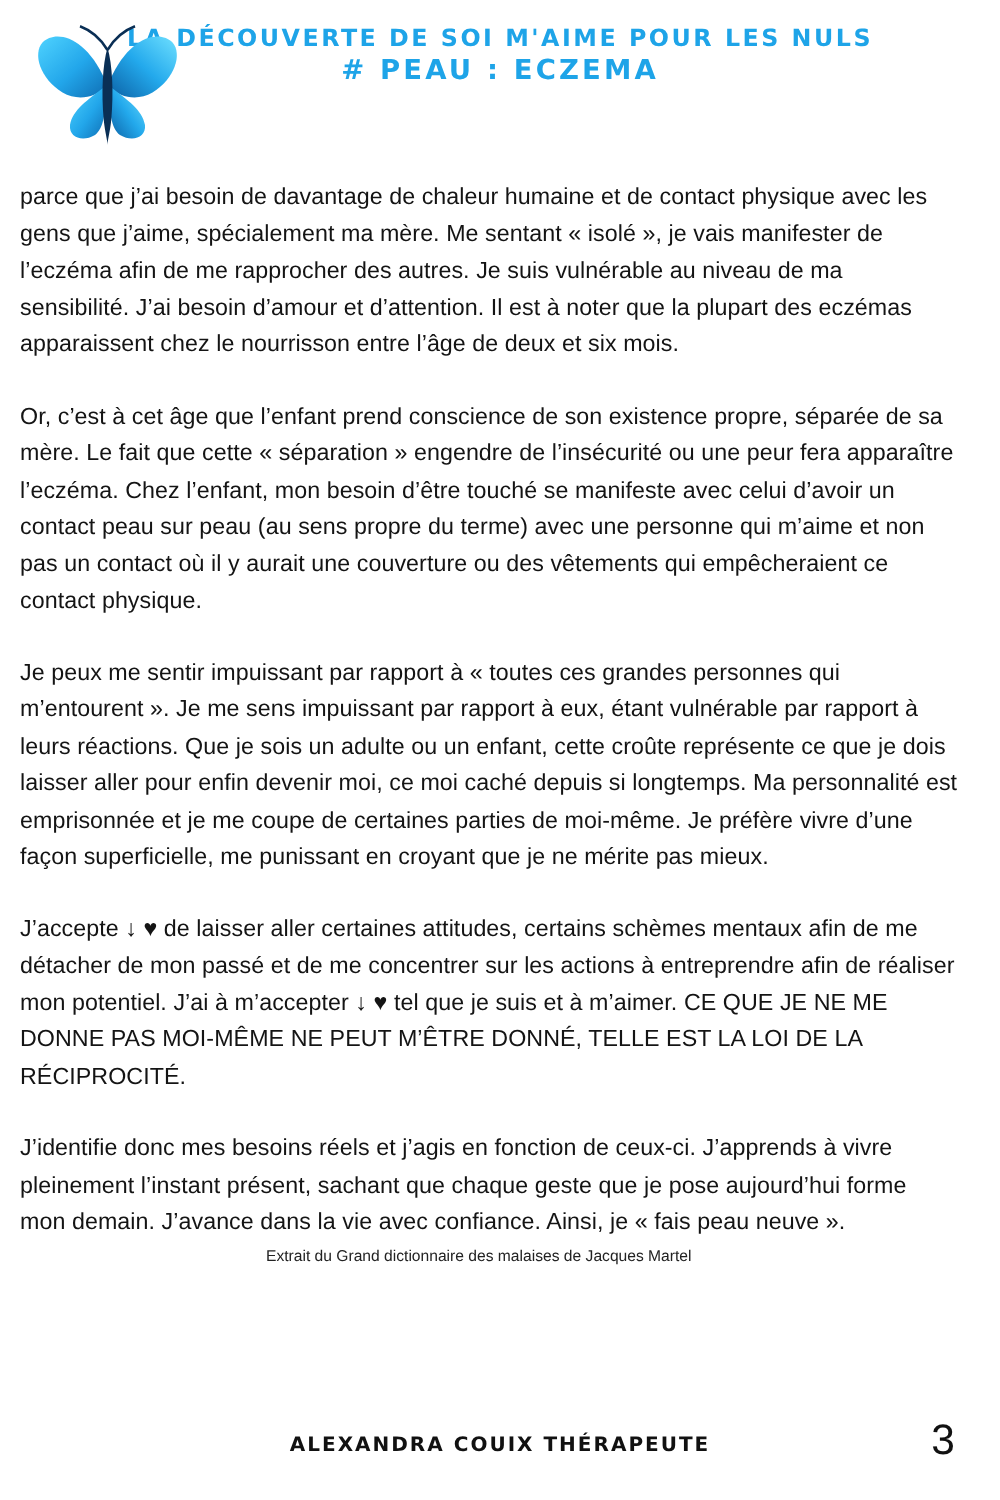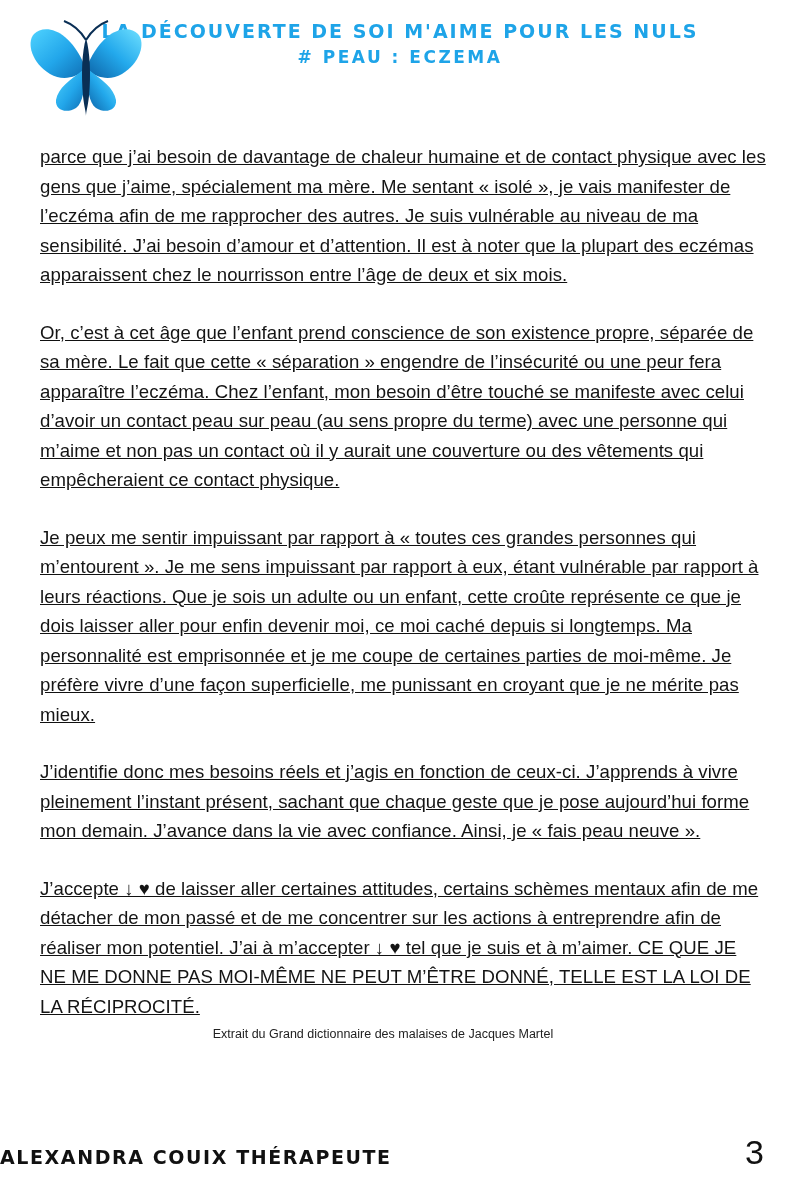--- a/index.html
+++ b/index.html
@@ -37,38 +37,37 @@
     font-family: "DejaVu Sans", sans-serif;
     font-weight: bold;
     letter-spacing: 2px;
     text-transform: uppercase;
   }
   .doc-title {
     font-size: 19px;
     line-height: 26px;
   }
   .doc-subtitle {
-    font-size: 17px;
+    font-size: 22px;
     line-height: 26px;
     letter-spacing: 2.5px;
   }
 
   
   .logo {
     position: absolute;
     left: 24px;
     top: 18px;
     width: 124px;
     height: 102px;
   }
 
   
   .content {
-    padding: 12px 34px 0 40px;
-    text-decoration: underline;
+    padding: 12px 34px 0 16px;
   }
   .para {
     font-size: 18.6px;
     line-height: 29.5px;
     margin: 0 0 28px 0;
     color: #141414;
     letter-spacing: 0.05px;
   }
   .para:last-of-type {
     margin-bottom: 0;
@@ -88,22 +87,23 @@
     left: 0;
     right: 0;
     bottom: 22px;
     height: 40px;
   }
   .footer-center {
     position: absolute;
     left: 0;
     right: 0;
     top: 8px;
+    text-align: center;
     font-family: "DejaVu Sans", sans-serif;
-    font-size: 19px;
+    font-size: 16px;
     font-weight: bold;
     letter-spacing: 1.6px;
     text-transform: uppercase;
     color: #111111;
   }
   .page-number {
     position: absolute;
     right: 36px;
     top: -6px;
     font-size: 34px;
@@ -152,22 +152,22 @@
     <div class="header-title-block">
       <div class="doc-title">LA DÉCOUVERTE DE SOI M'AIME POUR LES NULS</div>
       <div class="doc-subtitle"># PEAU : ECZEMA</div>
     </div>
   </div>
 
   <div class="content">
     <p class="para">parce que j’ai besoin de davantage de chaleur humaine et de contact physique avec les gens que j’aime, spécialement ma mère. Me sentant « isolé », je vais manifester de l’eczéma afin de me rapprocher des autres. Je suis vulnérable au niveau de ma sensibilité. J’ai besoin d’amour et d’attention. Il est à noter que la plupart des eczémas apparaissent chez le nourrisson entre l’âge de deux et six mois.</p>
     <p class="para">Or, c’est à cet âge que l’enfant prend conscience de son existence propre, séparée de sa mère. Le fait que cette « séparation » engendre de l’insécurité ou une peur fera apparaître l’eczéma. Chez l’enfant, mon besoin d’être touché se manifeste avec celui d’avoir un contact peau sur peau (au sens propre du terme) avec une personne qui m’aime et non pas un contact où il y aurait une couverture ou des vêtements qui empêcheraient ce contact physique.</p>
     <p class="para">Je peux me sentir impuissant par rapport à « toutes ces grandes personnes qui m’entourent ». Je me sens impuissant par rapport à eux, étant vulnérable par rapport à leurs réactions. Que je sois un adulte ou un enfant, cette croûte représente ce que je dois laisser aller pour enfin devenir moi, ce moi caché depuis si longtemps. Ma personnalité est emprisonnée et je me coupe de certaines parties de moi-même. Je préfère vivre d’une façon superficielle, me punissant en croyant que je ne mérite pas mieux.</p>
+    <p class="para">J’accepte ↓ ♥ de laisser aller certaines attitudes, certains schèmes mentaux afin de me détacher de mon passé et de me concentrer sur les actions à entreprendre afin de réaliser mon potentiel. J’ai à m’accepter ↓ ♥ tel que je suis et à m’aimer. CE QUE JE NE ME DONNE PAS MOI-MÊME NE PEUT M’ÊTRE DONNÉ, TELLE EST LA LOI DE LA RÉCIPROCITÉ.</p>
     <p class="para">J’identifie donc mes besoins réels et j’agis en fonction de ceux-ci. J’apprends à vivre pleinement l’instant présent, sachant que chaque geste que je pose aujourd’hui forme mon demain. J’avance dans la vie avec confiance. Ainsi, je « fais peau neuve ».</p>
-    <p class="para">J’accepte ↓ ♥ de laisser aller certaines attitudes, certains schèmes mentaux afin de me détacher de mon passé et de me concentrer sur les actions à entreprendre afin de réaliser mon potentiel. J’ai à m’accepter ↓ ♥ tel que je suis et à m’aimer. CE QUE JE NE ME DONNE PAS MOI-MÊME NE PEUT M’ÊTRE DONNÉ, TELLE EST LA LOI DE LA RÉCIPROCITÉ.</p>
   </div>
 
   <div class="source">Extrait du Grand dictionnaire des malaises de Jacques Martel</div>
 
   <div class="footer">
     <div class="footer-center">ALEXANDRA COUIX THÉRAPEUTE</div>
     <div class="page-number">3</div>
   </div>
 
 </div>

